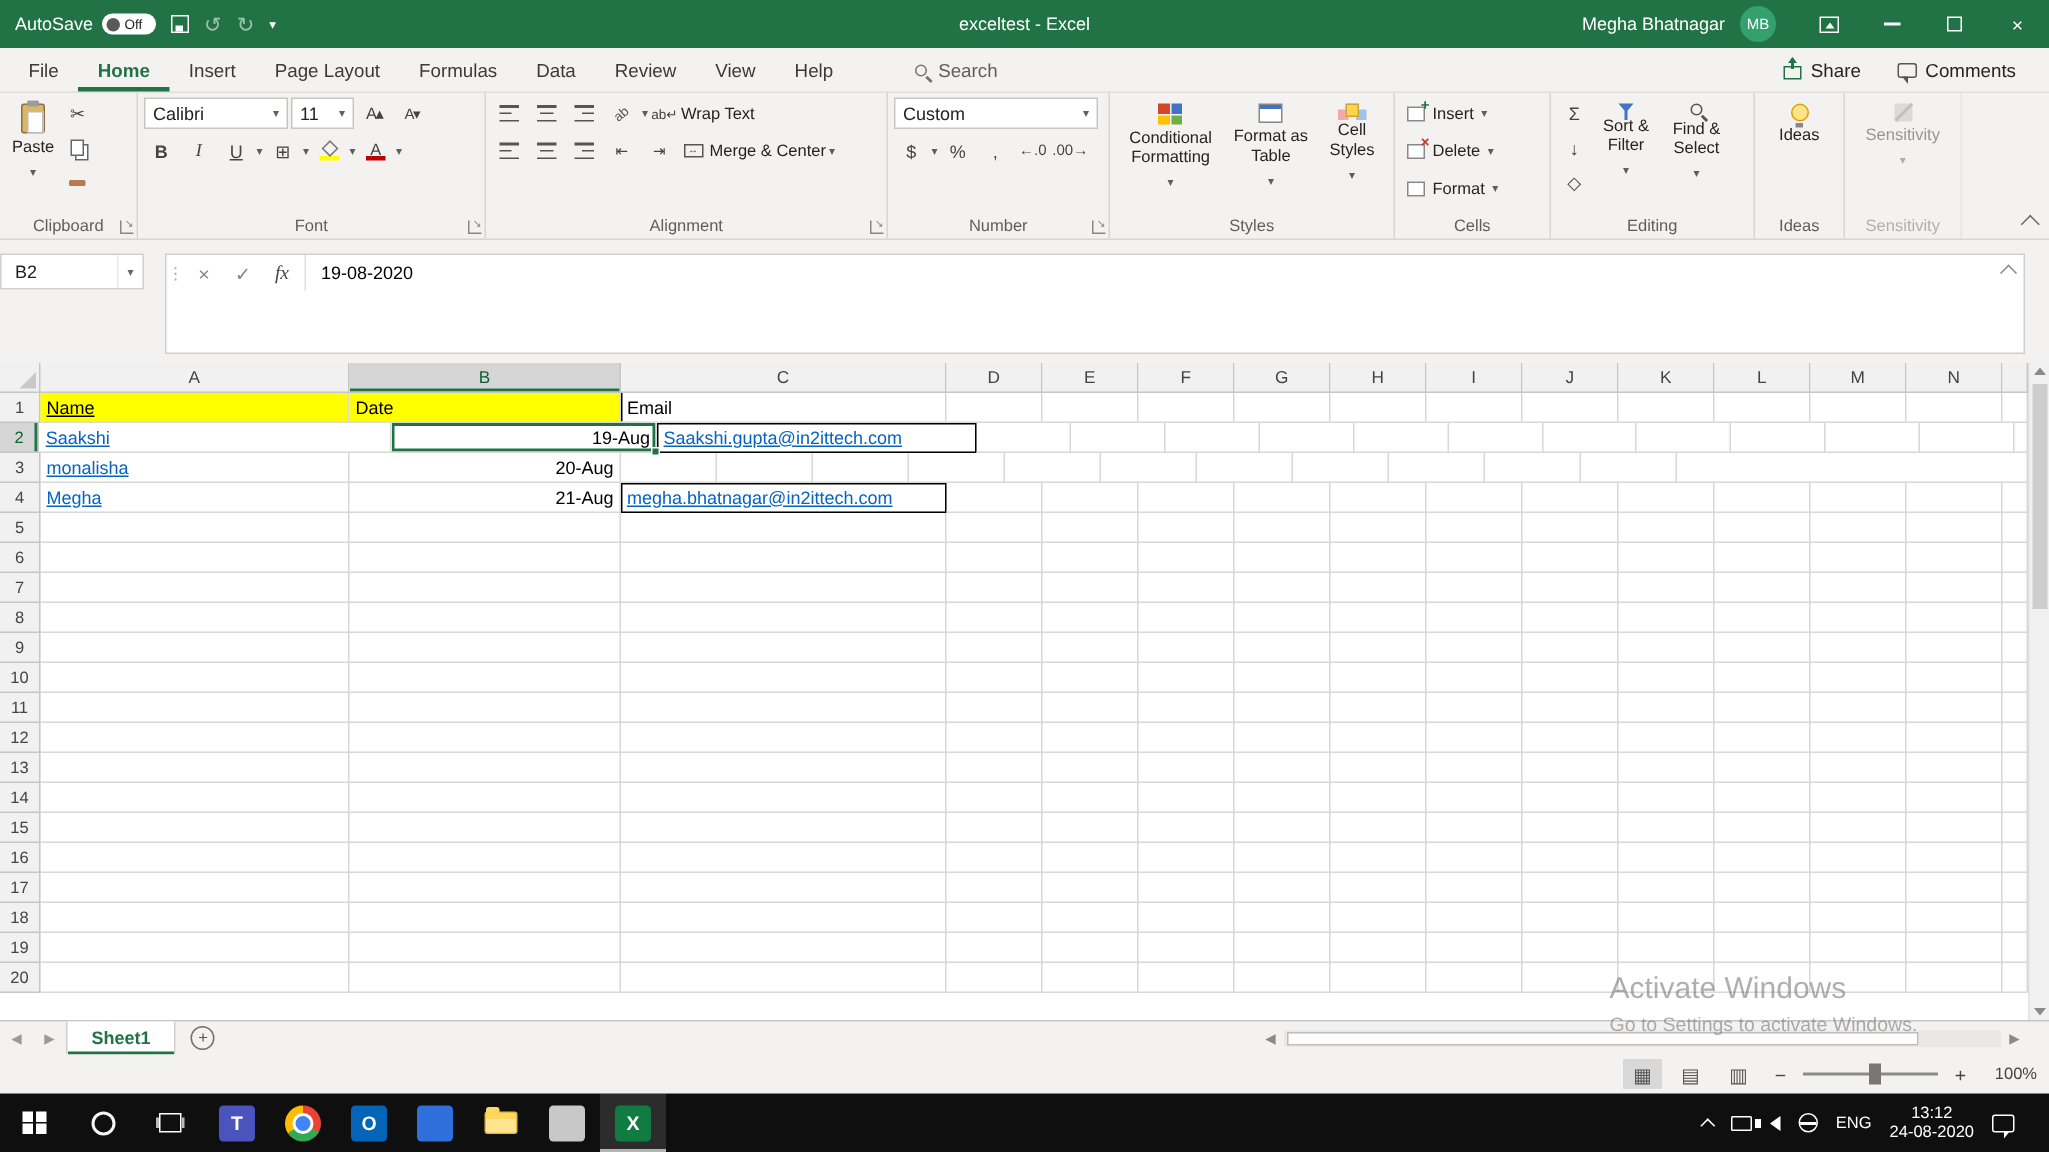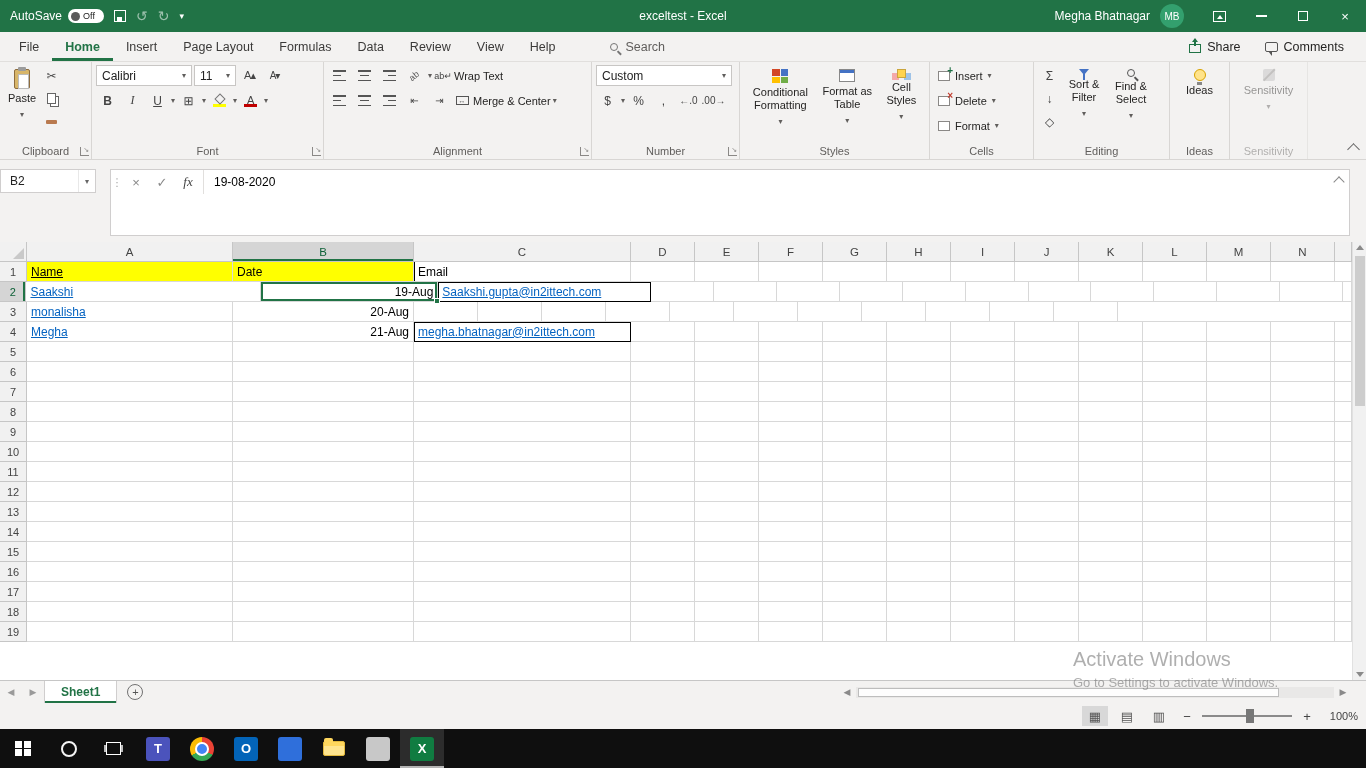--- a/index.html
+++ b/index.html
@@ -865,20 +865,38 @@
         <div class="cell" style="width: 64px;"></div>
         <div class="cell" style="width: 64px;"></div>
         <div class="cell" style="width: 64px;"></div>
         <div class="cell" style="width: 64px;"></div>
         <div class="cell" style="width: 64px;"></div>
         <div class="cell" style="width: 64px;"></div>
         <div class="cell" style="width: 64px;"></div>
         <div class="cell" style="width: 64px;"></div>
         <div class="cell" style="flex: 1 1 0%;"></div>
       </div>
+      <div class="grid-row">
+        <div class="row-h">20</div>
+        <div class="cell" style="width: 206px;"></div>
+        <div class="cell" style="width: 181px;"></div>
+        <div class="cell" style="width: 217px;"></div>
+        <div class="cell" style="width: 64px;"></div>
+        <div class="cell" style="width: 64px;"></div>
+        <div class="cell" style="width: 64px;"></div>
+        <div class="cell" style="width: 64px;"></div>
+        <div class="cell" style="width: 64px;"></div>
+        <div class="cell" style="width: 64px;"></div>
+        <div class="cell" style="width: 64px;"></div>
+        <div class="cell" style="width: 64px;"></div>
+        <div class="cell" style="width: 64px;"></div>
+        <div class="cell" style="width: 64px;"></div>
+        <div class="cell" style="width: 64px;"></div>
+        <div class="cell" style="flex: 1 1 0%;"></div>
+      </div>
     </div>
 </div>
 <div id="vscroll">
   <i class="vs-up"></i>
   <i class="vs-thumb"></i>
   <i class="vs-dn"></i>
 </div>
 
 <div id="tabbar">
   <span class="nav-arrow">◀</span>
@@ -947,13 +965,26 @@
           <i class="folder"></i>
         </span>
       </div>
       <div class="tb-app app-app-gray">
         <span class="appico"></span>
       </div>
       <div class="tb-app app-excel active">
         <span class="appico">X</span>
       </div>
     </div>
+  <div id="tray">
+    <i class="tray-chev"></i>
+    <i class="ico-device"></i>
+    <i class="ico-speaker"></i>
+    <i class="ico-net"></i>
+    <span>ENG</span>
+    <span id="clock">
+      <div>13:12</div>
+      <div>24-08-2020</div>
+    </span>
+    <i class="ico-bubble"></i>
+    <span class="desk-sliver"></span>
+  </div>
 </div>
 
 </body></html>

